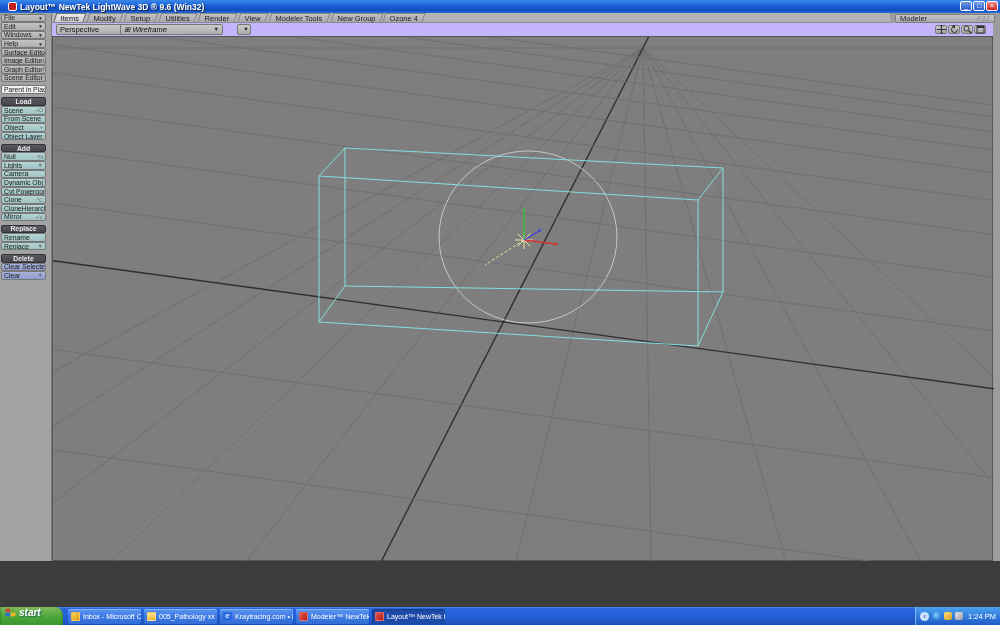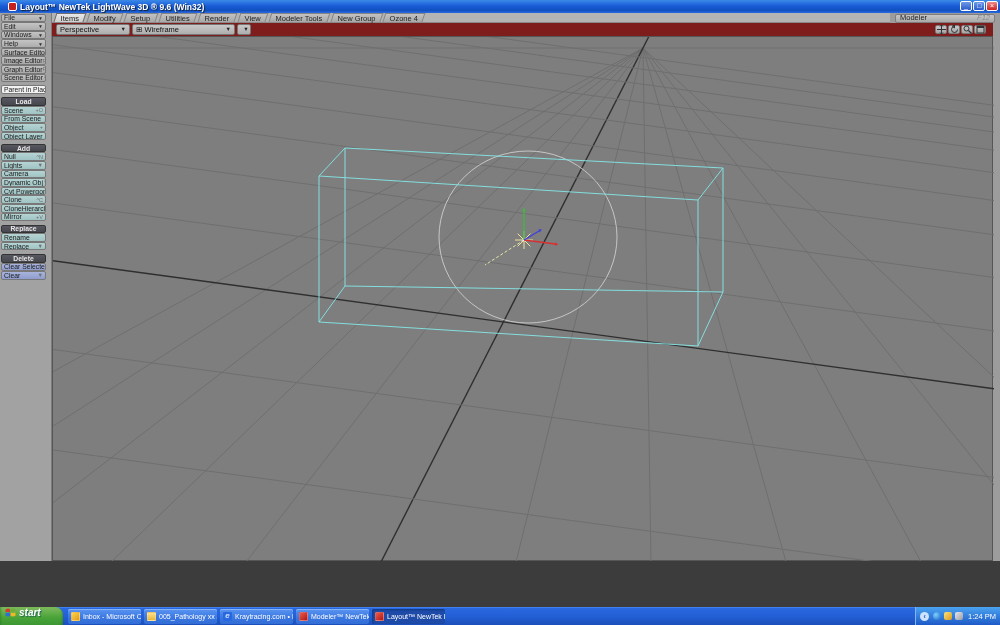--- a/index.html
+++ b/index.html
@@ -1,18 +1,18 @@
 <!DOCTYPE html>
 <html><head>
 <meta charset="utf-8">
 <style>
   html,body{margin:0;padding:0;width:1000px;height:625px;overflow:hidden;
     font-family:"Liberation Sans",sans-serif;background:#9c9c9c;position:relative;}
   *{box-sizing:border-box;-webkit-font-smoothing:none;}
-  .abs{position:absolute;align-items:center;}
+  .abs{position:absolute;}
 
   
   #titlebar{left:0;top:0;width:1000px;height:13px;
     background:linear-gradient(180deg,#3a8ae8 0%,#1a5cd8 45%,#1150c0 80%,#2a6ae0 100%);
     display:flex;align-items:center;padding-left:8px;color:#fff;}
   #titlebar .appicon{width:9px;height:9px;background:#c42020;border:1px solid #fff;
     border-radius:2px;margin-right:3px;flex:0 0 auto;}
   #titlebar .ttl{font-size:8.5px;font-weight:bold;text-shadow:1px 1px 1px #123;white-space:nowrap;}
   .winbtn{width:12px;height:10px;border:1px solid #fff;border-radius:2px;color:#fff;
     font-size:7px;line-height:8px;text-align:center;margin-left:1px;}
@@ -43,21 +43,21 @@
   .sb-item.menu .rt{color:#333;font-size:5px;}
   .sb-item.gray{background:linear-gradient(180deg,#c0c0c0,#a9a9a9);}
   .sb-item.teal{background:linear-gradient(180deg,#b6d4d4,#9fc3c3);}
   .sb-item.blue{background:linear-gradient(180deg,#a9b4dd,#8e9cce);}
   .sb-item.toggle-on{background:#f2f2f2;margin-top:3px;}
   .sb-item.header{background:linear-gradient(180deg,#585862,#46464e);border-color:#333;
     justify-content:center;margin-top:3.5px;}
   .sb-item.header .lb{color:#e8e8e8;font-weight:bold;}
 
   
-  #vptool{left:52px;top:22.5px;width:941px;height:17px;background:#7f1d1d;border-bottom:1px solid #6a6a6a;}
+  #vptool{left:52px;top:22.5px;width:941px;height:17px;background:#c4b5fd;border-bottom:1px solid #6a6a6a;}
   .drop{position:absolute;top:1px;height:11px;background:linear-gradient(180deg,#c9c9c9,#aeaeae);
     border:1px solid #777;border-radius:2px;font-size:7.5px;line-height:9px;color:#111;
     display:flex;align-items:center;justify-content:space-between;padding:0 3px;}
   .drop .arr{font-size:5.5px;color:#222;margin-left:4px;}
   .navbtn{position:absolute;top:2px;width:12px;height:9.5px;border:1px solid #7a7a7a;border-radius:2px;
     background:linear-gradient(180deg,#c9c9c9,#a6a6a6);display:flex;align-items:center;justify-content:center;}
 
   
   #viewport{left:52px;top:36px;width:941px;height:525px;background:#7e7e7e;border:1px solid #565656;}
 
@@ -292,21 +292,21 @@
         <span class="rt">▼</span>
       </div>
     </div>
 </div>
 
 <div id="vptool" class="abs">
   <div class="drop" style="left:4px;width:74px;">
     <span>Perspective</span>
     <span class="arr">▼</span>
   </div>
-  <div class="drop" style="left:80px;width:103px;">
+  <div class="drop" style="left:68px;width:103px;font-style:italic;">
     <span><span>⊞</span>
     <span>Wireframe</span></span>
     <span class="arr">▼</span>
   </div>
   <div class="drop" style="left:185px;width:14px;justify-content:center;">
     <span class="arr">▼</span>
   </div>
   <div class="navbtn" style="right:46px;">
     <svg width="9" height="9" viewBox="0 0 9 9">
       <path d="M4.5 0 L4.5 9 M0 4.5 L9 4.5 M4.5 0 l-1.5 1.5 M4.5 0 l1.5 1.5 M4.5 9 l-1.5 -1.5 M4.5 9 l1.5 -1.5" stroke="#333" stroke-width="1" fill="none"></path>

